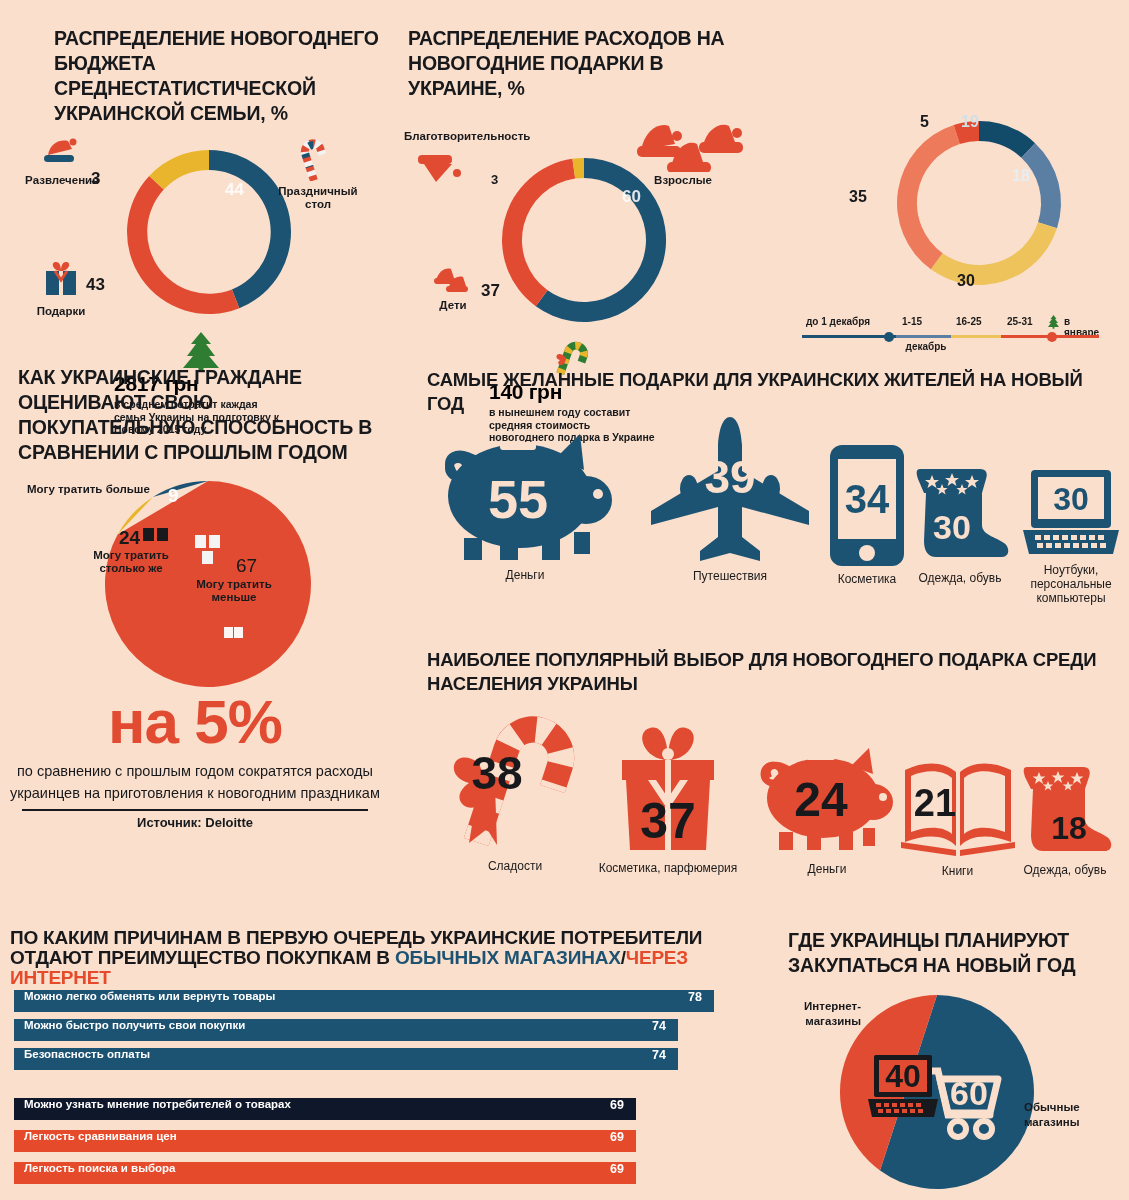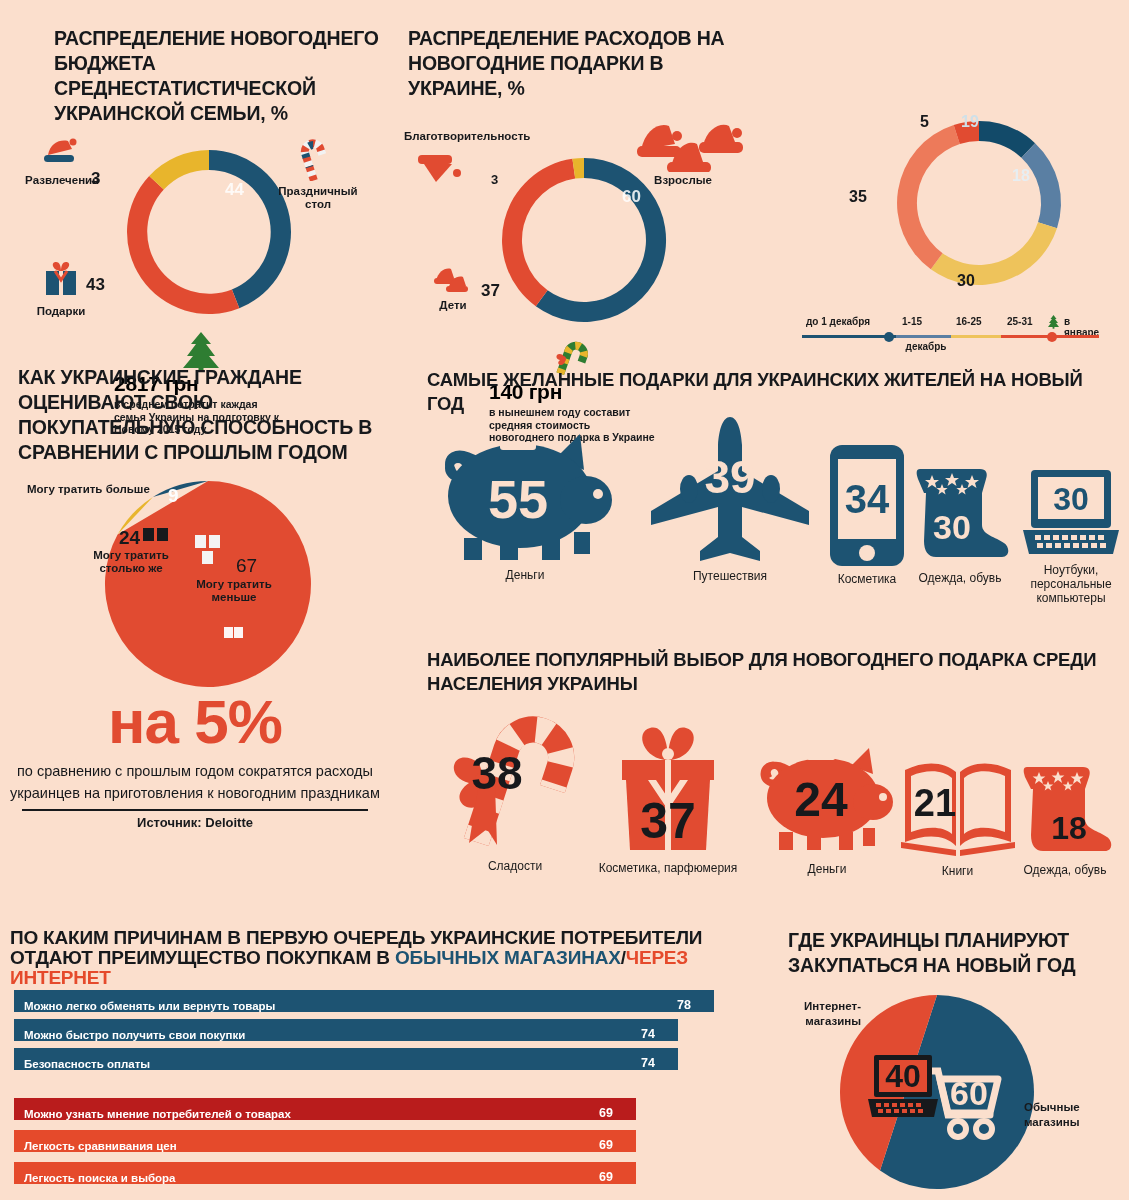--- a/index.html
+++ b/index.html
@@ -26,22 +26,22 @@
   .abs { position:absolute; }
   .ctr-big { font-size:21px; font-weight:bold; color:#000000; letter-spacing:-0.3px;}
   .ctr-small { font-size:10.5px; font-weight:bold; line-height:12.5px; color:#17191c; }
 
   .seglabel { position:absolute; font-weight:bold; }
 
   .pielbl { position:absolute; font-size:11.5px; font-weight:bold; line-height:13px; color:#17191c; }
 
   
   .barrow { position:relative; height:22px; margin-bottom:7px; }
-  .bar { height:22px; display:flex; align-items:flex-end; justify-content:space-between;
-         padding:0 23px 0 10px; }
+  .bar { height:22px; display:flex; align-items:flex-start; justify-content:space-between;
+         padding:0 12px 0 10px; }
   .bar span { font-size:11.5px; font-weight:bold; color:#ffffff; white-space:nowrap; }
   .bar .num { font-size:12.5px; }
 
   .src-line { border-top:2px solid #17191c; }
 </style>
 </head>
 <body>
 
 <div class="page">
 
@@ -451,21 +451,21 @@
     <div class="barrow">
       <div class="bar" style="width:664px;background:#1d5372;">
         <span>Безопасность оплаты</span>
         <span class="num">74</span>
       </div>
     </div>
   </div>
 
   <div class="abs" style="left:14px;top:1098px;width:720px;">
     <div class="barrow" style="margin-bottom:10px;">
-      <div class="bar" style="width:622px;background:#b91c1c;">
+      <div class="bar" style="width:622px;background:#0f172a;">
         <span>Можно узнать мнение потребителей о товарах</span>
         <span class="num">69</span>
       </div>
     </div>
     <div class="barrow" style="margin-bottom:10px;">
       <div class="bar" style="width:622px;background:#e54a2b;">
         <span>Легкость сравнивания цен</span>
         <span class="num">69</span>
       </div>
     </div>

